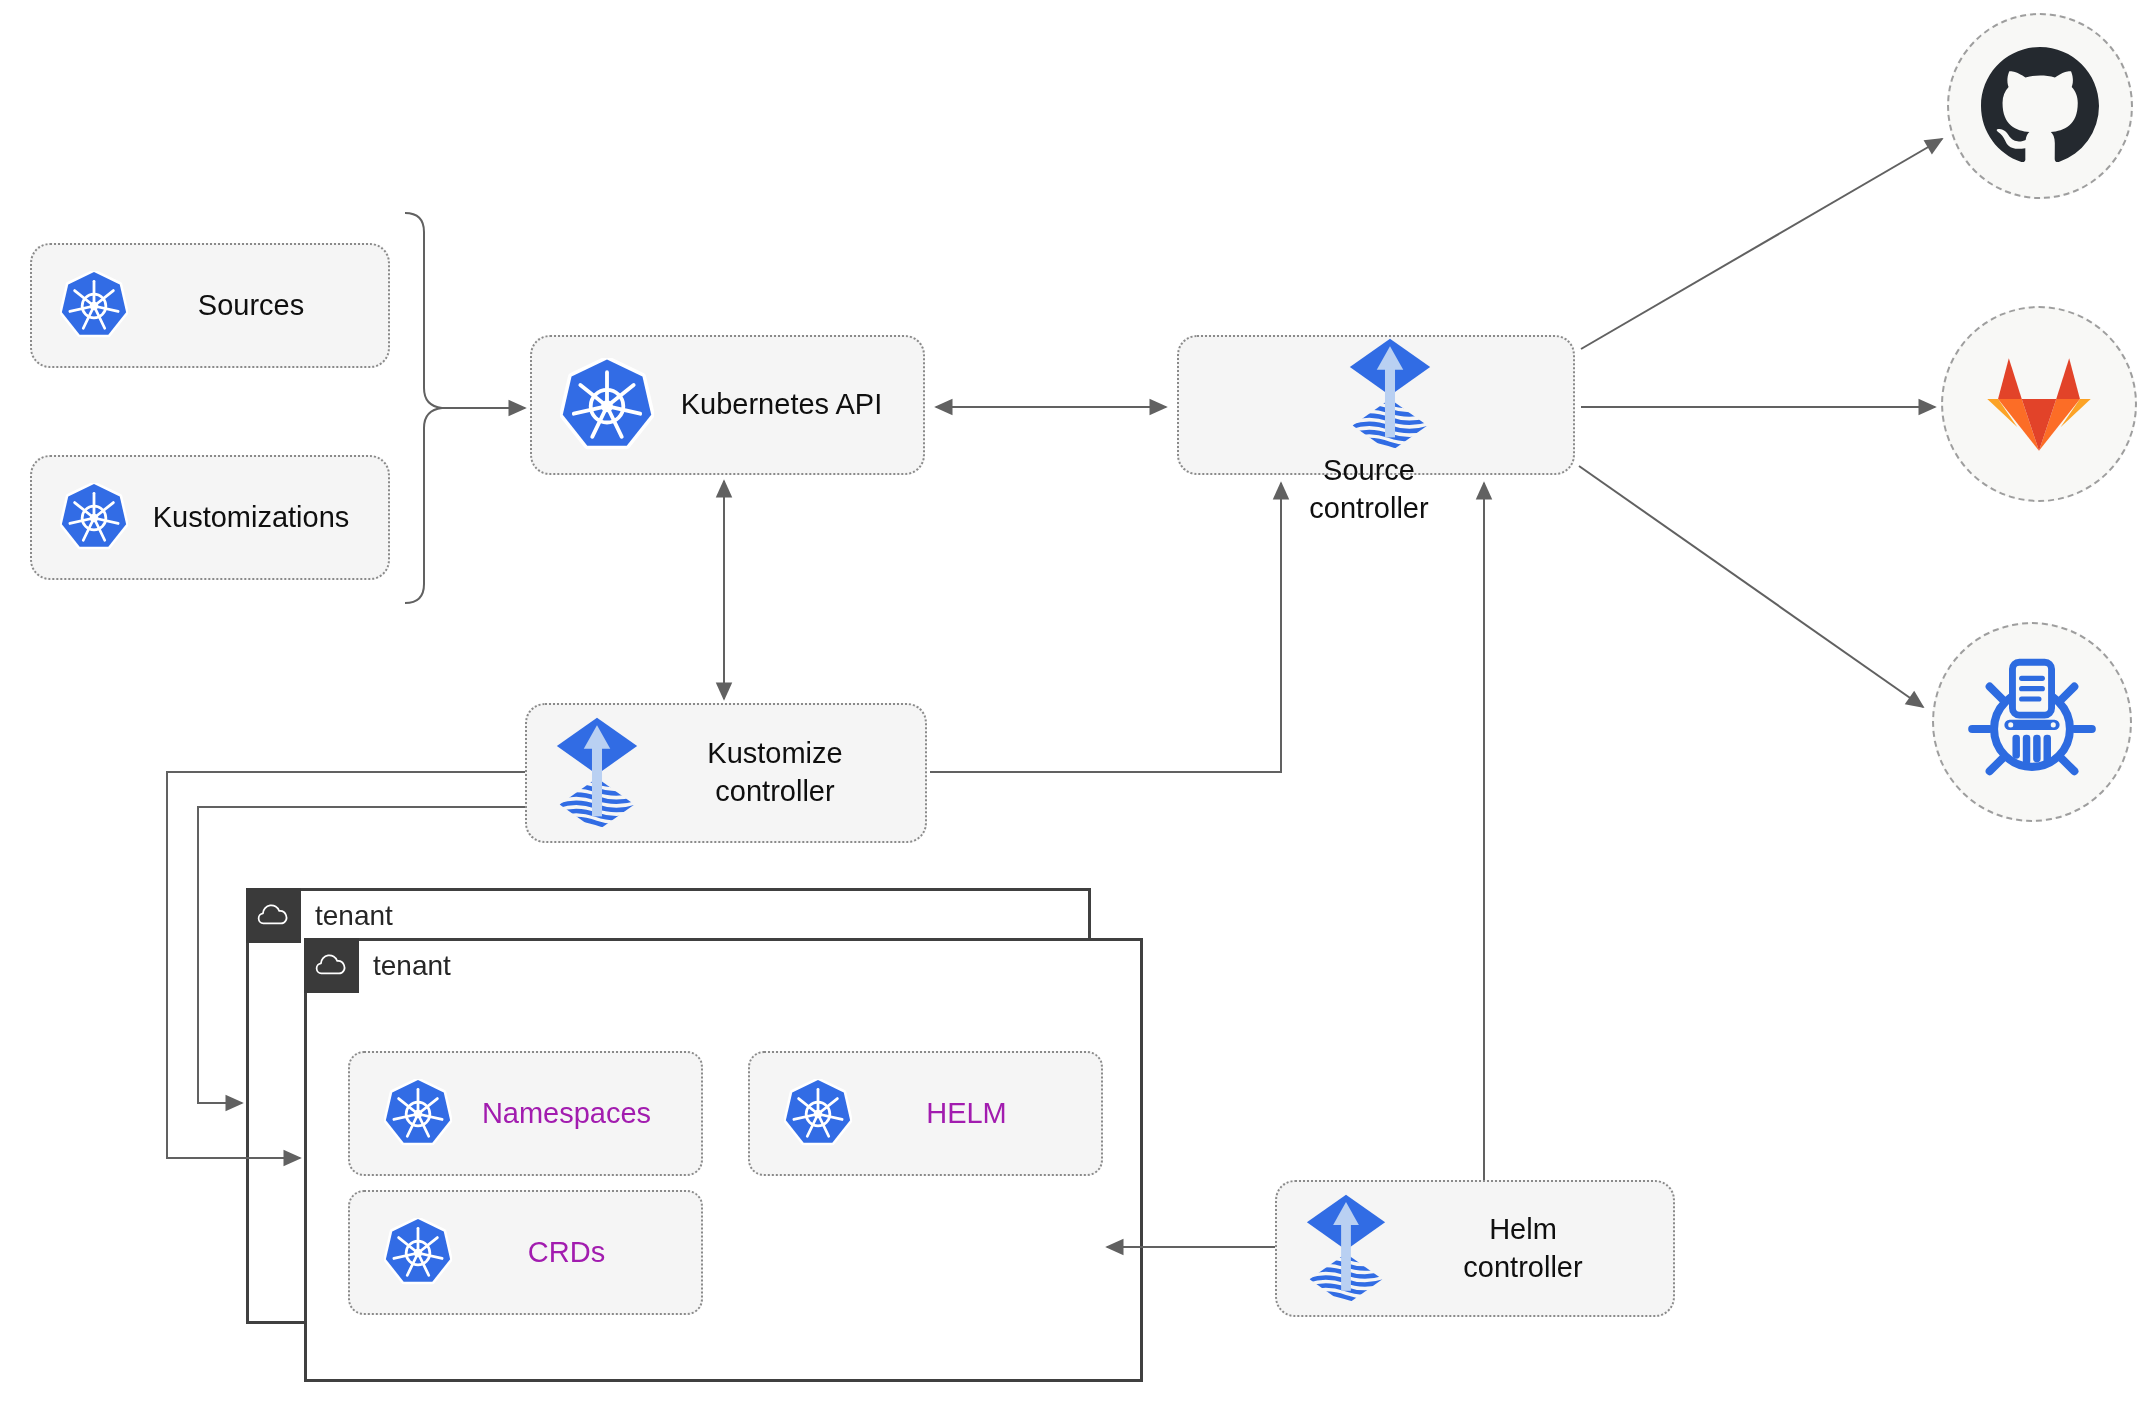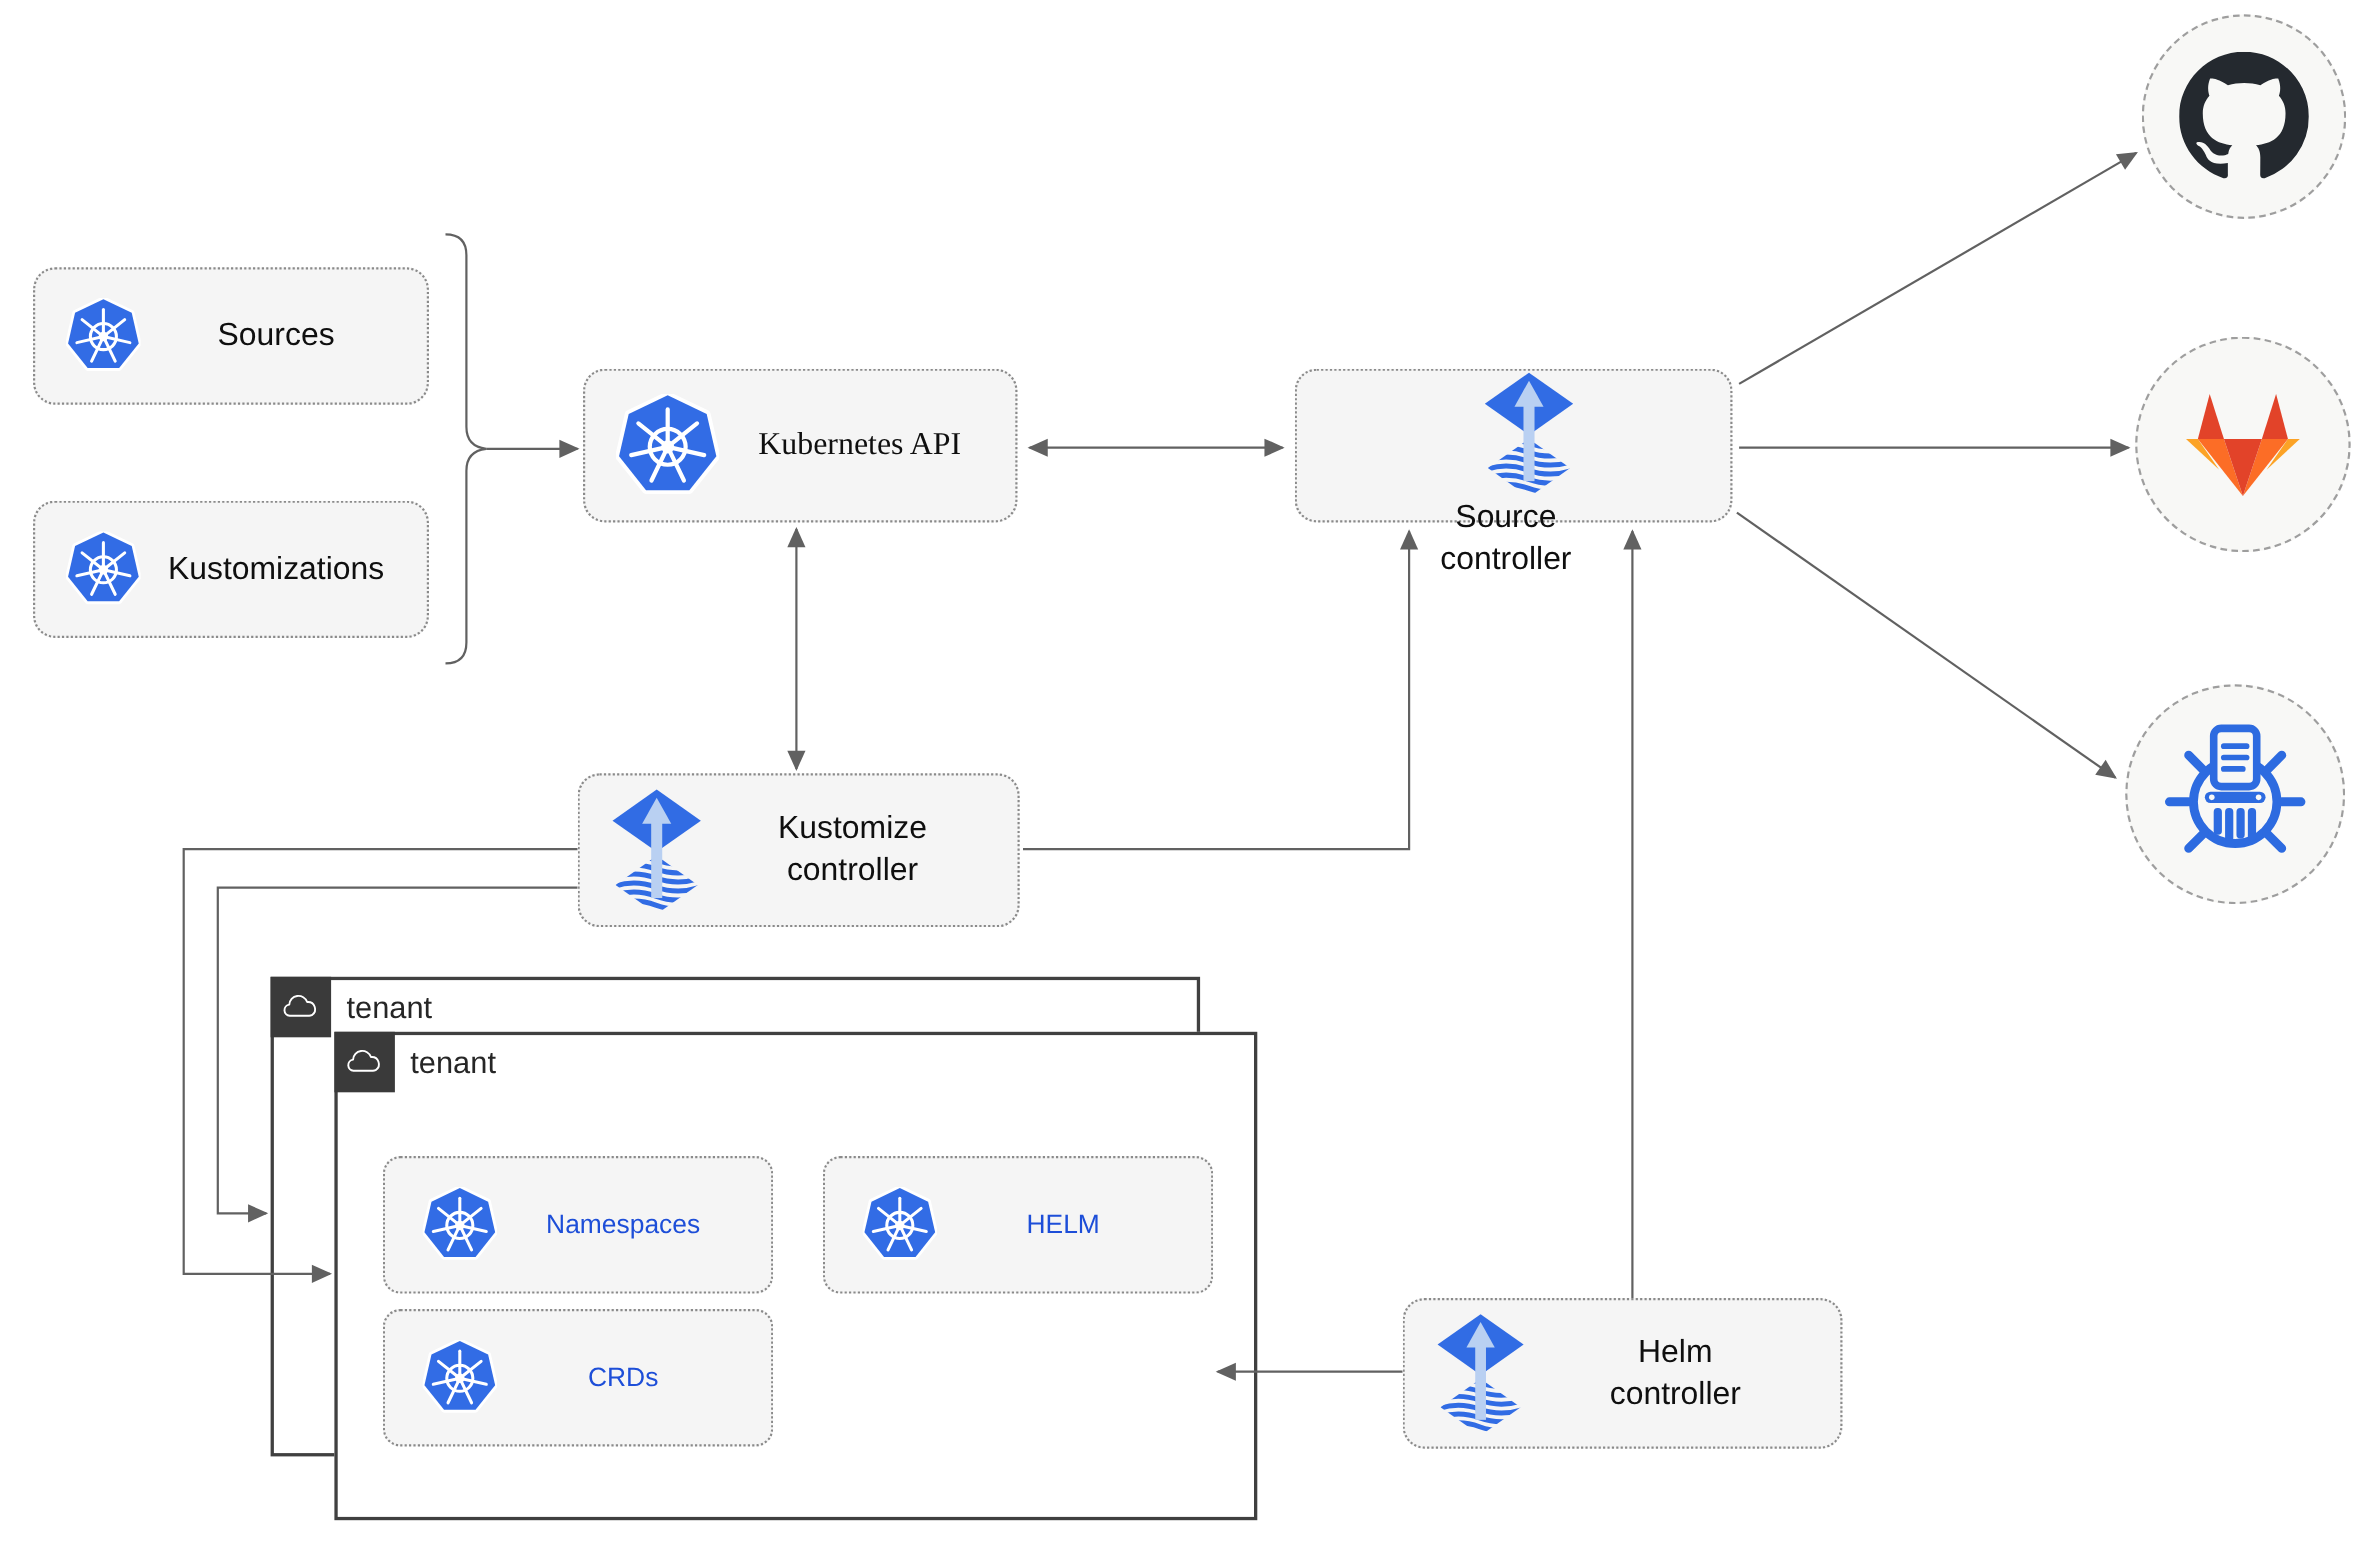--- a/index.html
+++ b/index.html
@@ -7,21 +7,21 @@
 
   .node{position:absolute;background:#F5F5F5;border:2px dotted #8A8A8A;border-radius:20px;
         display:flex;align-items:center;box-sizing:border-box;}
   .node .ic{margin-left:28px;flex:0 0 auto;display:flex;align-items:center;}
   .node .lbl{flex:1;text-align:center;font-size:29px;color:#0f0f0f;line-height:1.3;
              padding-right:14px;white-space:pre-line;}
 
   .itembox{position:absolute;background:#F5F5F5;border:2px dotted #8A8A8A;border-radius:16px;
            display:flex;align-items:center;box-sizing:border-box;}
   .itembox .ic{margin-left:34px;flex:0 0 auto;display:flex;align-items:center;}
-  .itembox .lbl{flex:1;text-align:center;font-size:24px;color:#1d4ed8;padding-right:20px;}
+  .itembox .lbl{flex:1;text-align:center;font-size:29px;color:#a21caf;padding-right:20px;}
 
   .tenant{position:absolute;background:#ffffff;border:3px solid #404040;box-sizing:border-box;}
   .badge{position:absolute;top:-3px;left:-3px;width:55px;height:55px;background:#3A3A3A;
          display:flex;align-items:center;justify-content:center;}
   .tlabel{position:absolute;top:-3px;left:66px;height:55px;line-height:55px;font-size:28px;color:#262626;}
 
   .extcircle{position:absolute;background:#F8F8F6;border:2.5px dashed #9E9E9E;border-radius:50%;
              display:flex;align-items:center;justify-content:center;box-sizing:border-box;}
 
   #wires{position:absolute;left:0;top:0;z-index:30;pointer-events:none;}
@@ -136,21 +136,21 @@
 
   <div class="node z2" style="left:30px;top:455px;width:360px;height:125px;">
     <span class="ic">
         <svg width="68" height="69">
           <use href="#i-k8s"></use>
         </svg>
       </span>
     <span class="lbl">Kustomizations</span>
   </div>
 
-  <div class="node z2" style="left:530px;top:335px;width:395px;height:140px;font-family:Liberation Serif, serif;">
+  <div class="node z2" style="left:530px;top:335px;width:395px;height:140px;">
     <span class="ic">
         <svg width="94" height="95">
           <use href="#i-k8s"></use>
         </svg>
       </span>
     <span class="lbl">Kubernetes API</span>
   </div>
 
   <div class="node z2" style="left:1177px;top:335px;width:398px;height:140px;flex-direction:column;">
     <span class="ic">

